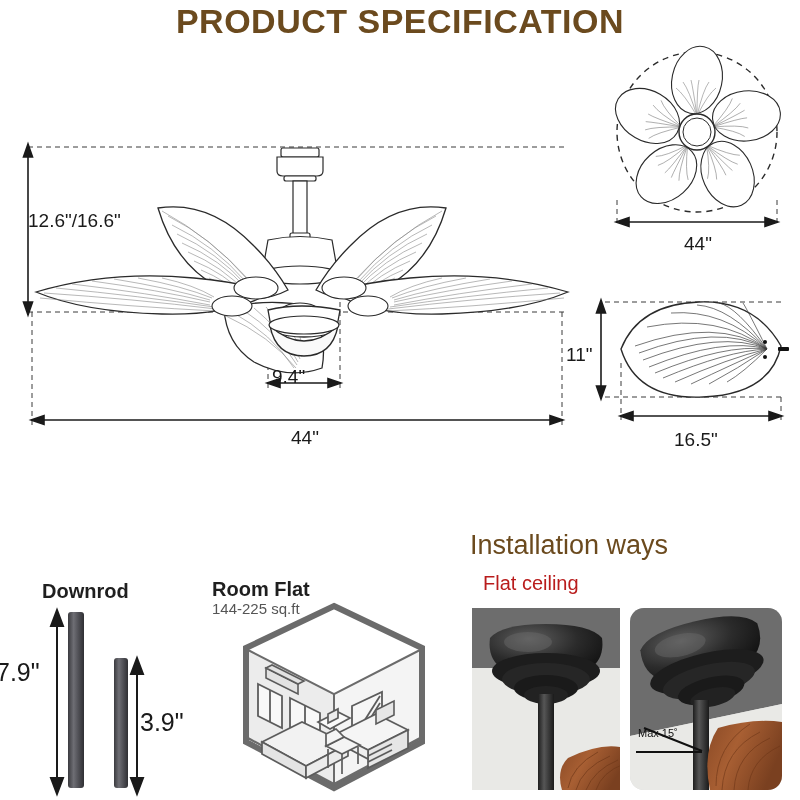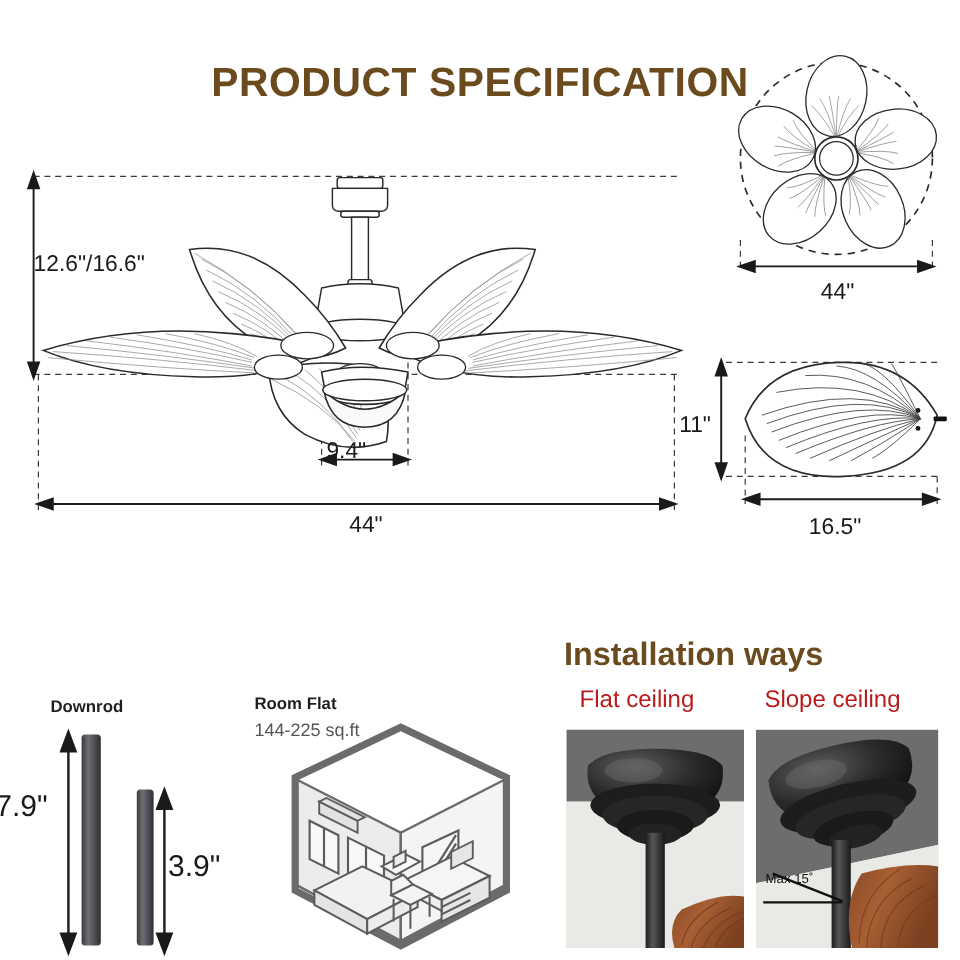--- a/index.html
+++ b/index.html
@@ -12,44 +12,43 @@
   }
   .page { position: relative; width: 800px; height: 800px; }
 
   
   .main-title {
     position: absolute; left: 0; top: 2px; width: 800px;
     text-align: center;
     font-size: 34px; font-weight: bold;
     letter-spacing: 0.5px;
     color: #6b4a1e;
-    margin-top: 48px;
   }
 
   
   .abs { position: absolute; }
 
   
   .dim-txt {
     position: absolute;
     font-size: 19px; color: #1a1a1a;
     font-family: "Liberation Sans", sans-serif;
     white-space: nowrap;
   }
 
   
   .sec-head {
-    position: absolute; font-size: 14px; font-weight: bold; color: #1f1f1f;
+    position: absolute; font-size: 20px; font-weight: bold; color: #1f1f1f;
     white-space: nowrap;
   }
   .sec-sub {
     position: absolute; font-size: 15px; color: #555; white-space: nowrap;
   }
   .install-title {
-    position: absolute; font-size: 27px; font-weight: bold; color: #6b4a1e;
+    position: absolute; font-size: 27px; font-weight: normal; color: #6b4a1e;
     white-space: nowrap;
   }
   .install-sub {
     position: absolute; font-size: 20px; color: #b91c1c; white-space: nowrap;
   }
 
   
   .photo {
     position: absolute; overflow: hidden; background: #d9d9d9;
   }
@@ -426,21 +425,20 @@
       <polygon points="86,144 104,135 120,143 102,152"></polygon>
       <polygon points="86,132 96,127 104,135 86,144"></polygon>
       <line x1="88" y1="147" x2="88" y2="166"></line>
       <line x1="102" y1="152" x2="102" y2="172"></line>
       <line x1="118" y1="145" x2="118" y2="162"></line>
     </g>
   </svg>
 
   <div class="install-title" style="left:470px; top:530px;">Installation ways</div>
   <div class="install-sub" style="left:483px; top:572px;">Flat ceiling</div>
-  <div class="install-sub" style="left:637px; top:572px;">Slope ceiling</div>
 
   <div class="photo" style="left:472px; top:608px; width:148px; height:182px;">
     <div class="ceil-dark" style="left:0; top:0; width:148px; height:60px;"></div>
     <div class="ceil-light" style="left:0; top:60px; width:148px; height:122px;"></div>
     <svg style="position:absolute; left:0; top:0;" width="148" height="182" viewBox="0 0 148 182">
       <defs>
         <radialGradient id="canopyG" cx="35%" cy="28%" r="78%">
           <stop offset="0%" stop-color="#5e5e5e"></stop>
           <stop offset="55%" stop-color="#2b2b2b"></stop>
           <stop offset="100%" stop-color="#111111"></stop>
@@ -470,21 +468,21 @@
       <path d="M96 150 q34 -16 56 -10 l0 42 l-62 0 q-6 -20 6 -32 z" fill="url(#woodG)"></path>
       <g stroke="#6d3618" stroke-width="1" opacity="0.65" fill="none">
         <path d="M104 182 q6 -22 34 -34"></path>
           <path d="M114 182 q8 -20 32 -30"></path>
         <path d="M124 182 q6 -18 28 -26"></path>
           <path d="M96 180 q4 -22 30 -36"></path>
       </g>
     </svg>
   </div>
 
-  <div class="photo" style="left:630px; top:608px; width:152px; height:182px;">
+  <div class="photo" style="left:630px; top:608px; width:152px; height:182px;border-radius:14px;">
     <svg style="position:absolute; left:0; top:0;" width="152" height="182" viewBox="0 0 152 182">
 
       <polygon points="0,0 152,0 152,96 0,128" fill="#6d6d6d"></polygon>
       <polygon points="0,128 152,96 152,182 0,182" fill="#e9e9e6"></polygon>
 
       <g transform="rotate(-13 76 60)">
         <path d="M16 28 q12 -16 60 -16 q48 0 60 16 q3 24 -15 34 q-45 15 -90 0 q-18 -10 -15 -34 z" fill="url(#canopyG)"></path>
         <ellipse cx="76" cy="64" rx="58" ry="19" fill="#1d1d1d"></ellipse>
         <ellipse cx="76" cy="73" rx="47" ry="16" fill="#262626"></ellipse>
         <ellipse cx="76" cy="83" rx="34" ry="13" fill="#1a1a1a"></ellipse>

